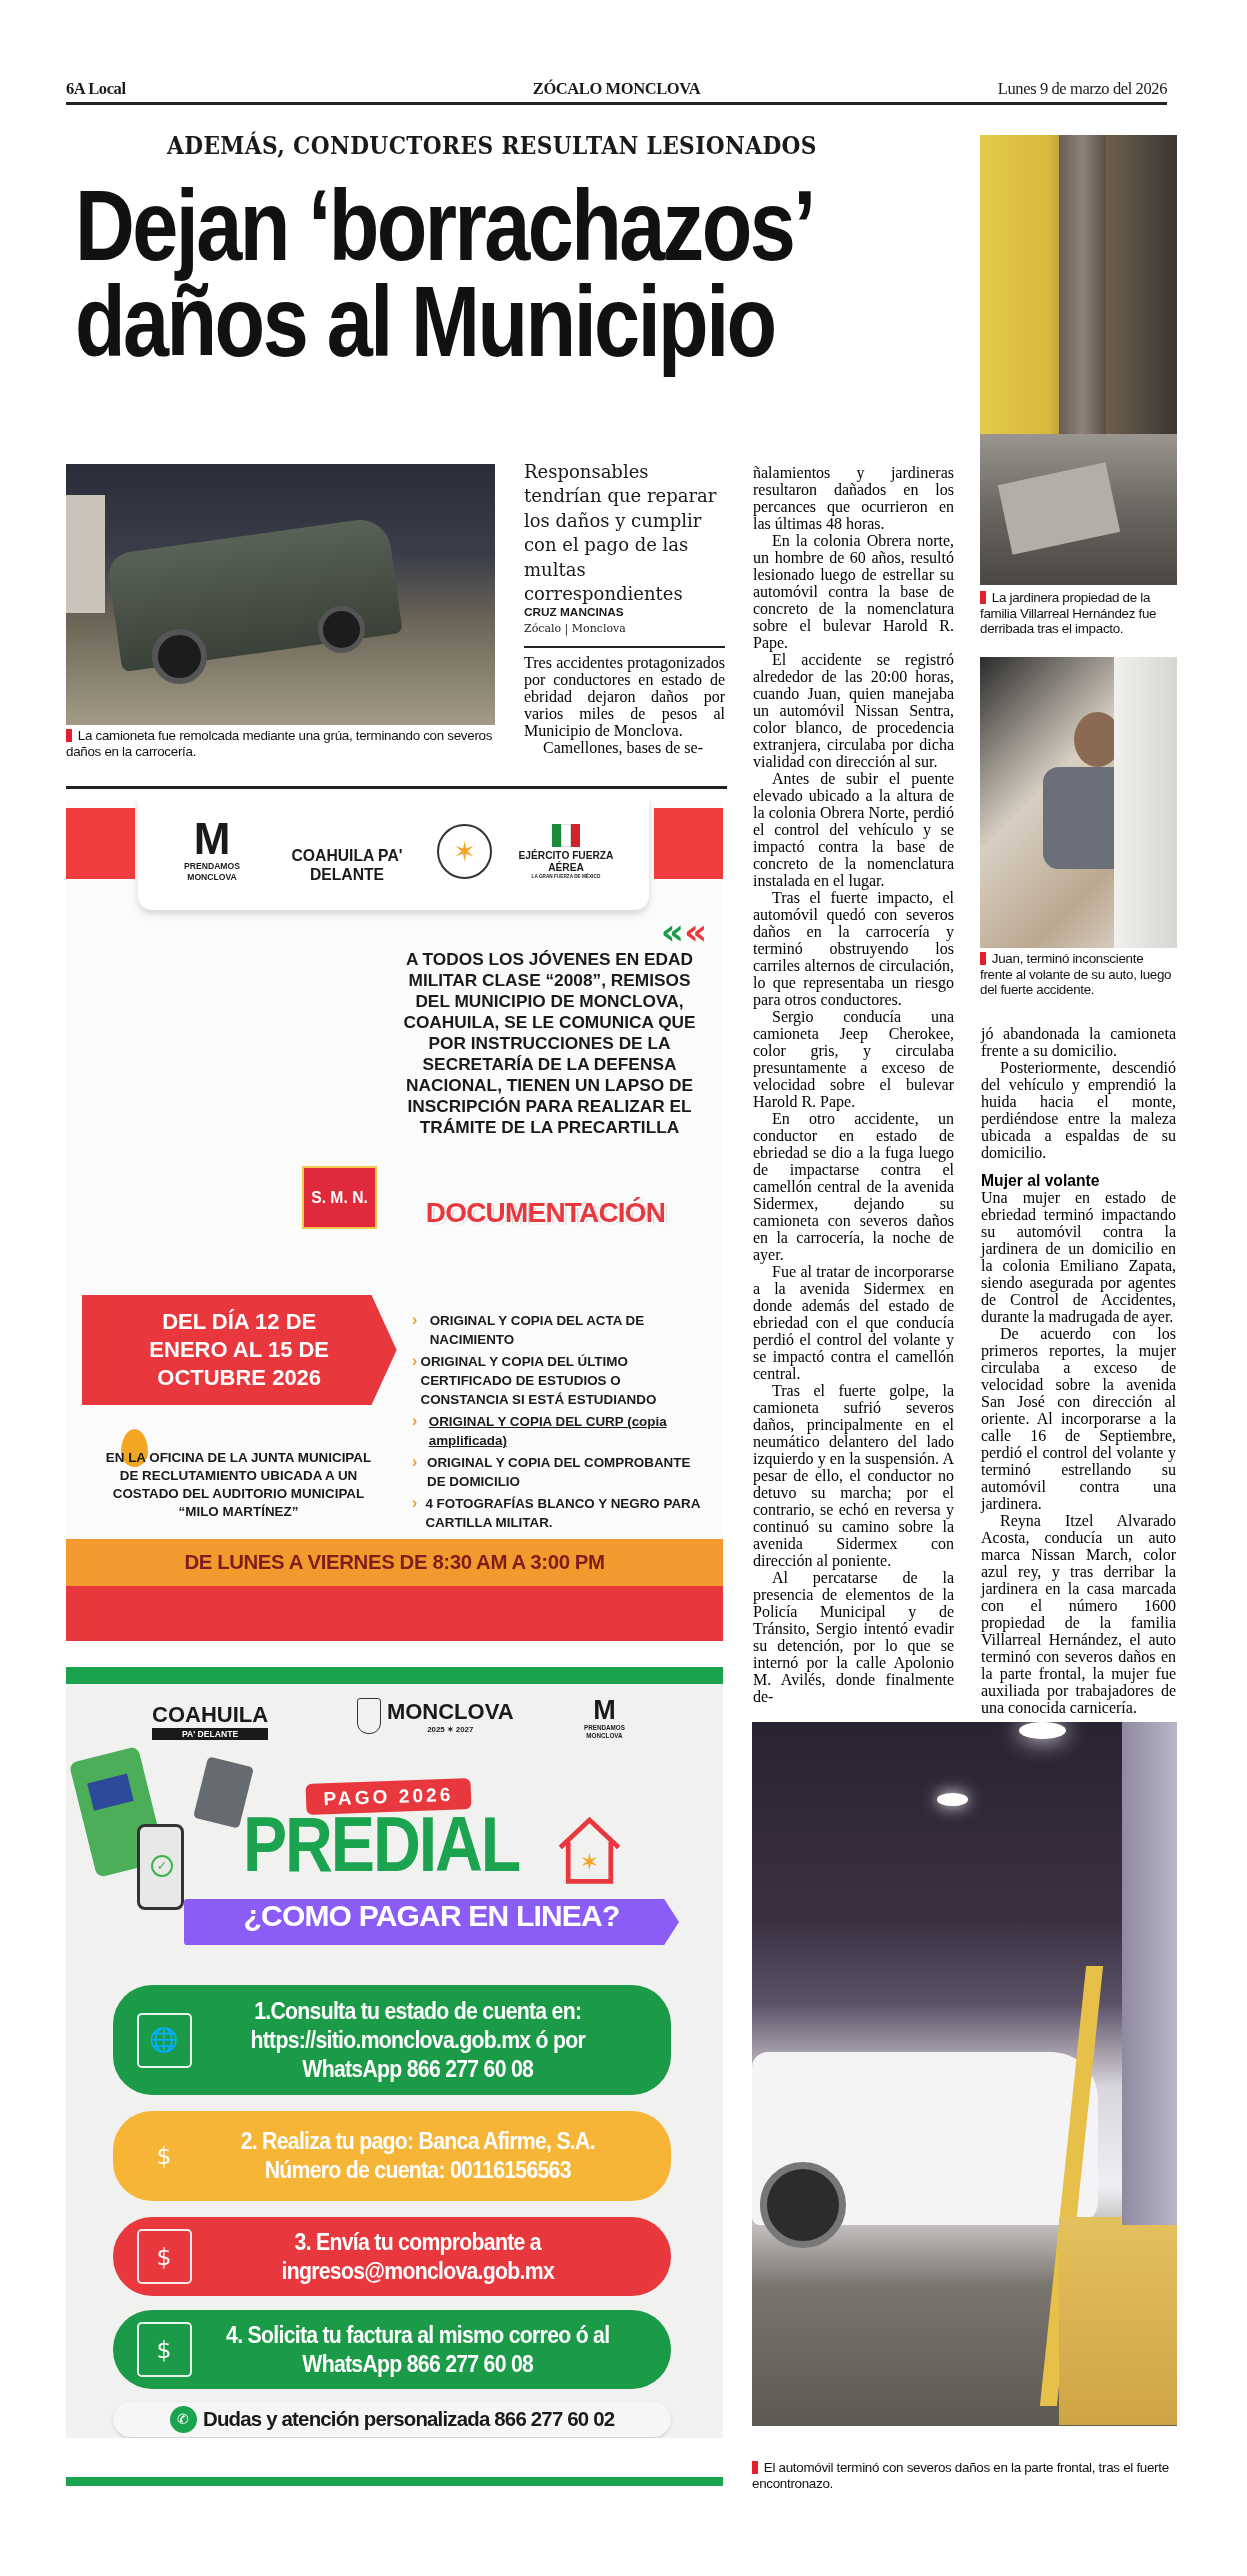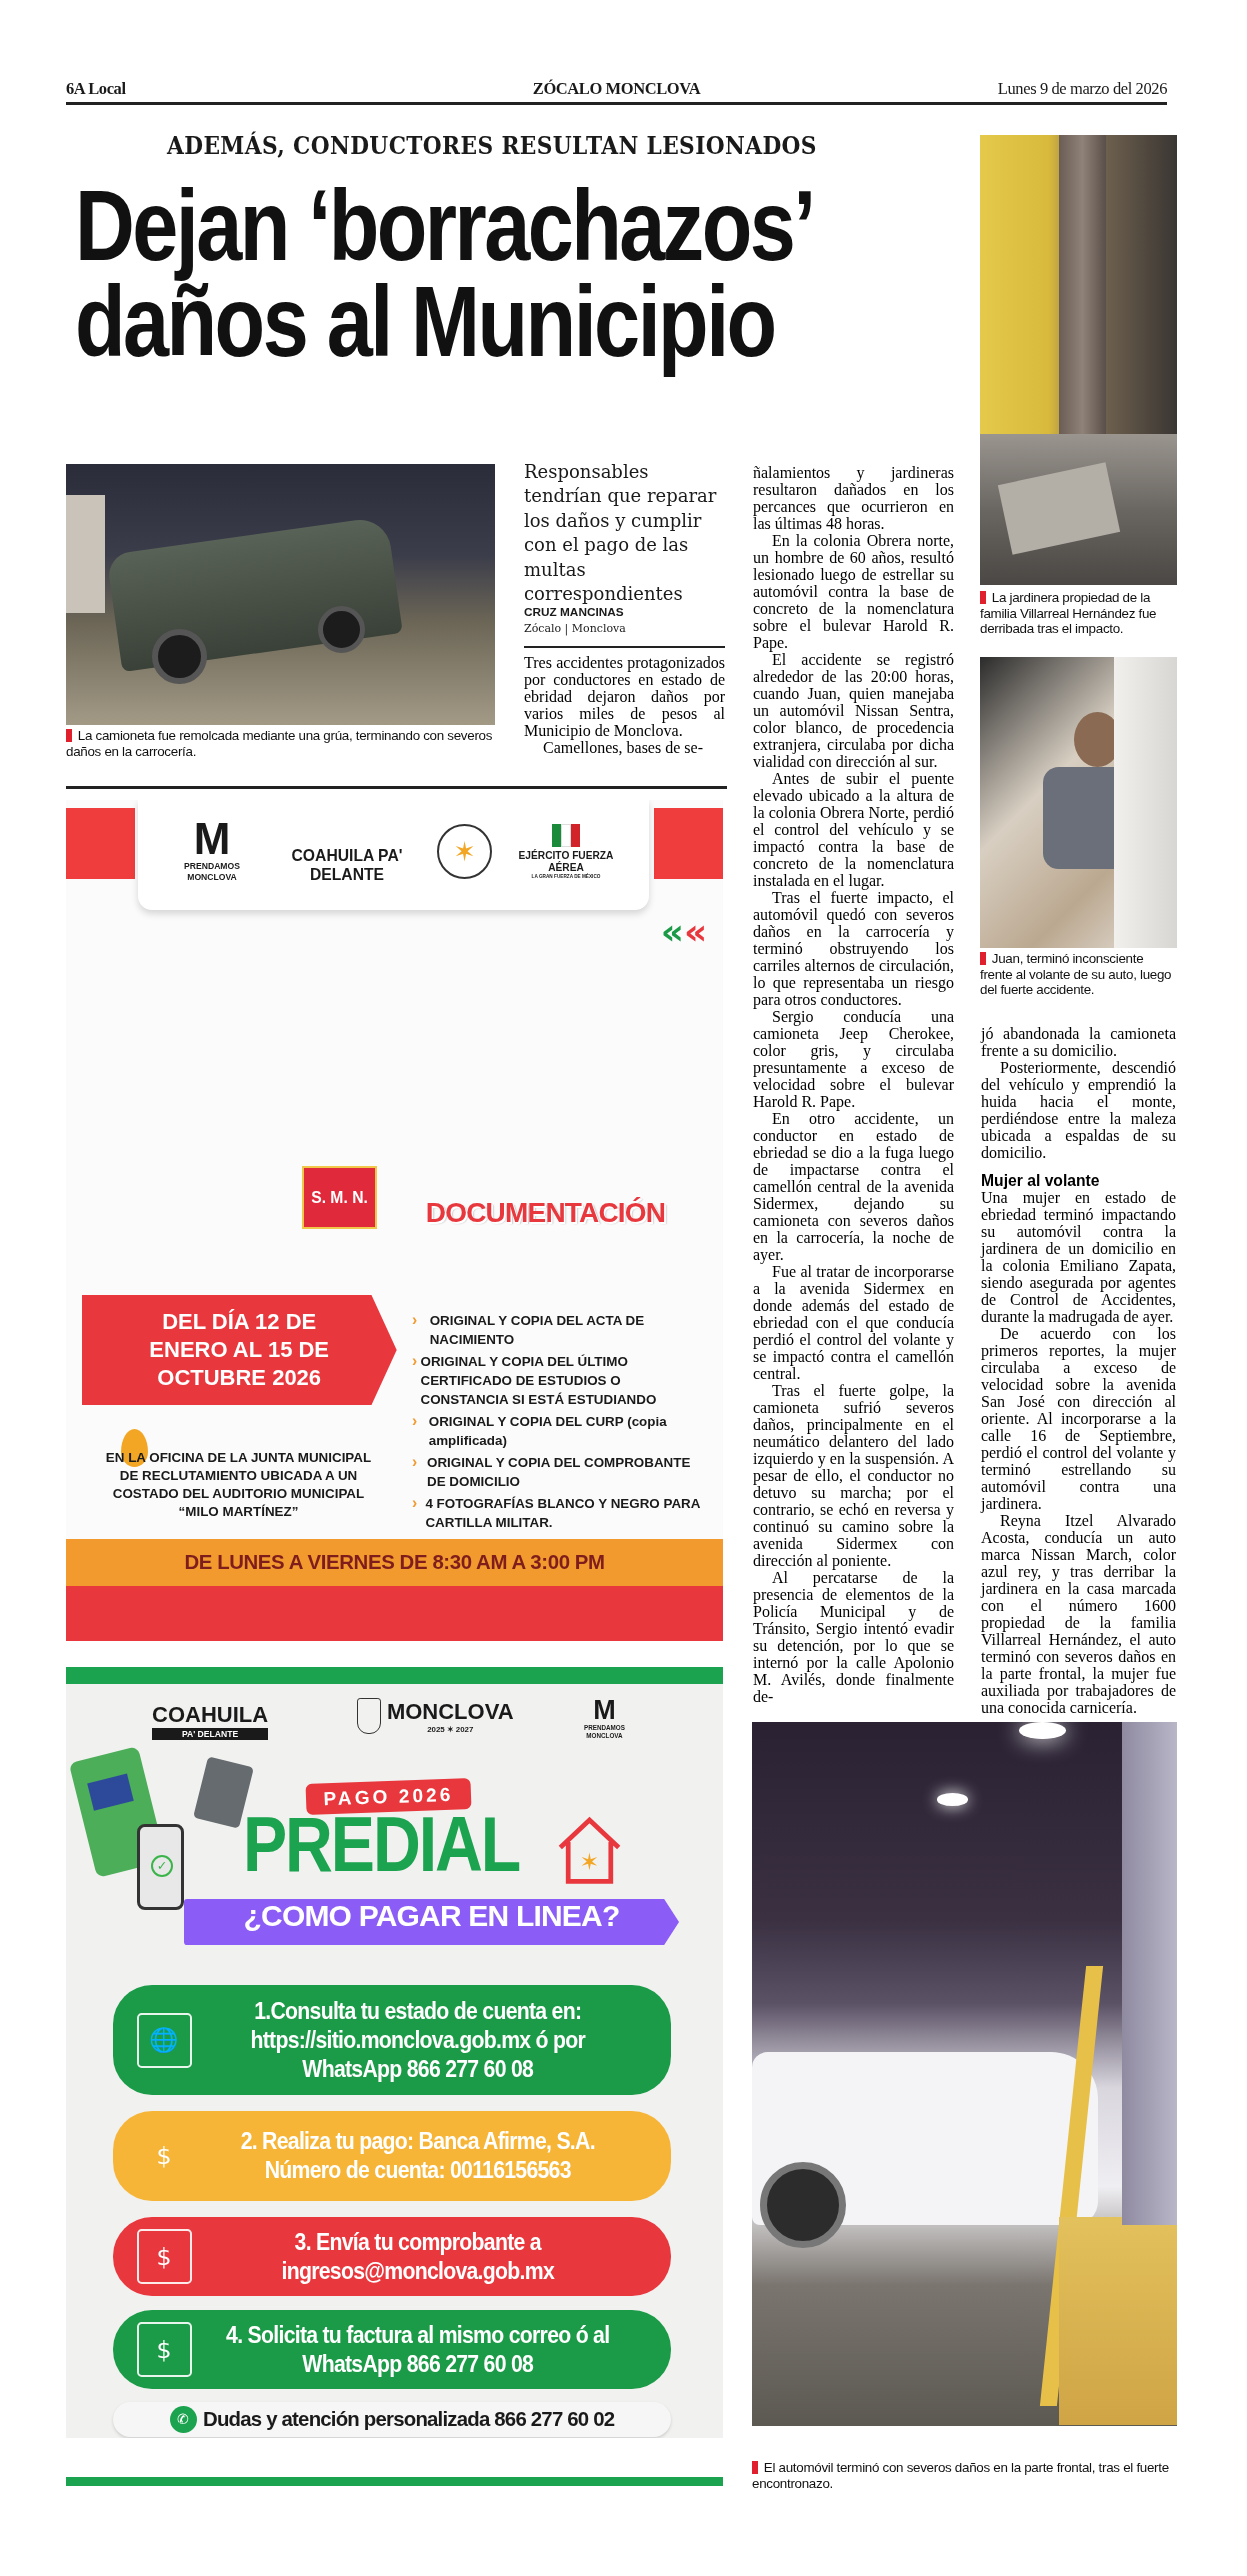--- a/index.html
+++ b/index.html
@@ -165,40 +165,41 @@
       <div class="sans-b" style="font-size:10.2px; line-height:11.8px;">EJÉRCITO FUERZA AÉREA</div>
       <div class="sans-b" style="font-size:4.7px;">LA GRAN FUERZA DE MÉXICO</div>
     </div>
   </div>
   <div style="position:absolute; right:15.7px; top:114px; font-family:'DejaVu Sans',sans-serif; font-size:36px; line-height:36px; font-weight:bold;"><span style="color:#1b9b48;">«</span><span style="color:#e8373d;">«</span></div>
 
   <div style="position:absolute; left:236px; top:366px; width:75px; height:63px; background:#e0293a; border:2.4px solid #f2c84a; display:flex; align-items:center; justify-content:center;">
     <span class="sans-b" style="color:#fff; font-size:15.7px;">S. M. N.</span>
   </div>
 
+  <div class="sans-b center" style="position:absolute; left:330px; top:149px; width:307px; font-size:17.3px; line-height:21px; color:#1a1a1a;">A TODOS LOS JÓVENES EN EDAD MILITAR CLASE “2008”, REMISOS DEL MUNICIPIO DE MONCLOVA, COAHUILA, SE LE COMUNICA QUE POR INSTRUCCIONES DE LA SECRETARÍA DE LA DEFENSA NACIONAL, TIENEN UN LAPSO DE INSCRIPCIÓN PARA REALIZAR EL TRÁMITE DE LA PRECARTILLA</div>
   <div class="sans-b center" style="position:absolute; left:322px; top:397px; width:315px; font-size:28px; color:#e8373d; letter-spacing:-0.8px; text-shadow:1.6px 1.6px 0 #fff, 2.4px 2.4px 1.6px rgba(0,0,0,0.2);">DOCUMENTACIÓN</div>
 
   <div style="position:absolute; left:15.7px; top:495px; width:315px; height:110px; background:#e8373d; clip-path: polygon(0 0,92% 0,100% 50%,92% 100%,0 100%); display:flex; align-items:center; justify-content:center;">
     <div class="sans-b center" style="color:#fff; font-size:22px; line-height:28px; width:236px;">DEL DÍA 12 DE ENERO AL 15 DE OCTUBRE 2026</div>
   </div>
   <div style="position:absolute; left:55px; top:629px; width:27px; height:38px; background:#f2a623; border-radius:50% 50% 50% 50% / 60% 60% 40% 40%;"></div>
   <div class="sans-b center" style="position:absolute; left:31px; top:649px; width:283px; font-size:13.4px; line-height:18px; color:#1a1a1a;">EN LA OFICINA DE LA JUNTA MUNICIPAL DE RECLUTAMIENTO UBICADA A UN COSTADO DEL AUDITORIO MUNICIPAL “MILO MARTÍNEZ”</div>
 
   <div style="position:absolute; left:346px; top:511px; width:299px;">
     <div style="display:flex; margin-bottom:3.1px;">
         <span style="color:#f29a2e; font-size:15.7px; width:19px;" class="sans-b">›</span>
         <span class="sans-b" style="font-size:13.4px; line-height:19px;">ORIGINAL Y COPIA DEL ACTA DE NACIMIENTO</span>
       </div>
     <div style="display:flex; margin-bottom:3.1px;">
         <span style="color:#f29a2e; font-size:15.7px; width:19px;" class="sans-b">›</span>
         <span class="sans-b" style="font-size:13.4px; line-height:19px;">ORIGINAL Y COPIA DEL ÚLTIMO CERTIFICADO DE ESTUDIOS O CONSTANCIA SI ESTÁ ESTUDIANDO</span>
       </div>
     <div style="display:flex; margin-bottom:3.1px;">
         <span style="color:#f29a2e; font-size:15.7px; width:19px;" class="sans-b">›</span>
-        <span class="sans-b" style="font-size:13.4px; line-height:19px;">ORIGINAL Y COPIA DEL CURP (copia amplificada)</span>
+        <span class="sans-b" style="font-size:13.4px; line-height:19px;text-decoration:underline;">ORIGINAL Y COPIA DEL CURP (copia amplificada)</span>
       </div>
     <div style="display:flex; margin-bottom:3.1px;">
         <span style="color:#f29a2e; font-size:15.7px; width:19px;" class="sans-b">›</span>
         <span class="sans-b" style="font-size:13.4px; line-height:19px;">ORIGINAL Y COPIA DEL COMPROBANTE DE DOMICILIO</span>
       </div>
     <div style="display:flex;">
         <span style="color:#f29a2e; font-size:15.7px; width:19px;" class="sans-b">›</span>
         <span class="sans-b" style="font-size:13.4px; line-height:19px;">4 FOTOGRAFÍAS BLANCO Y NEGRO PARA CARTILLA MILITAR.</span>
       </div>
   </div>

